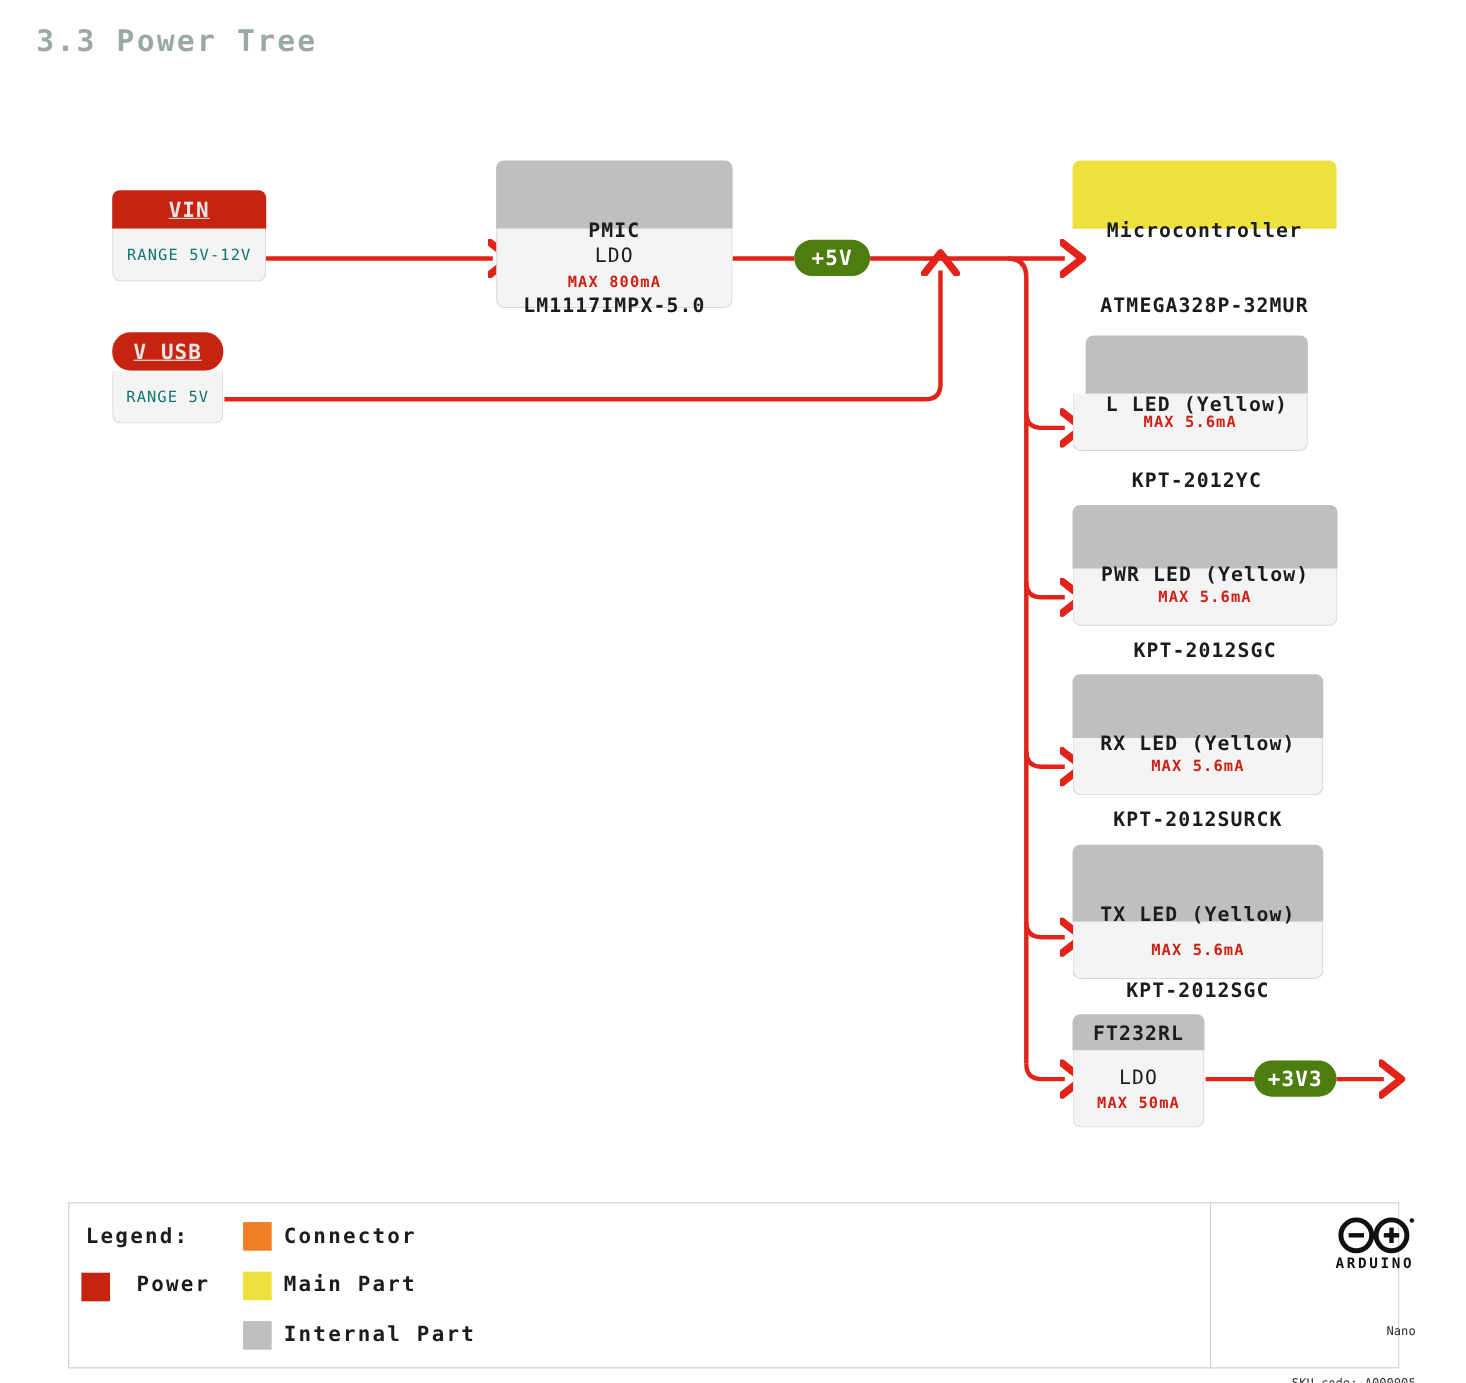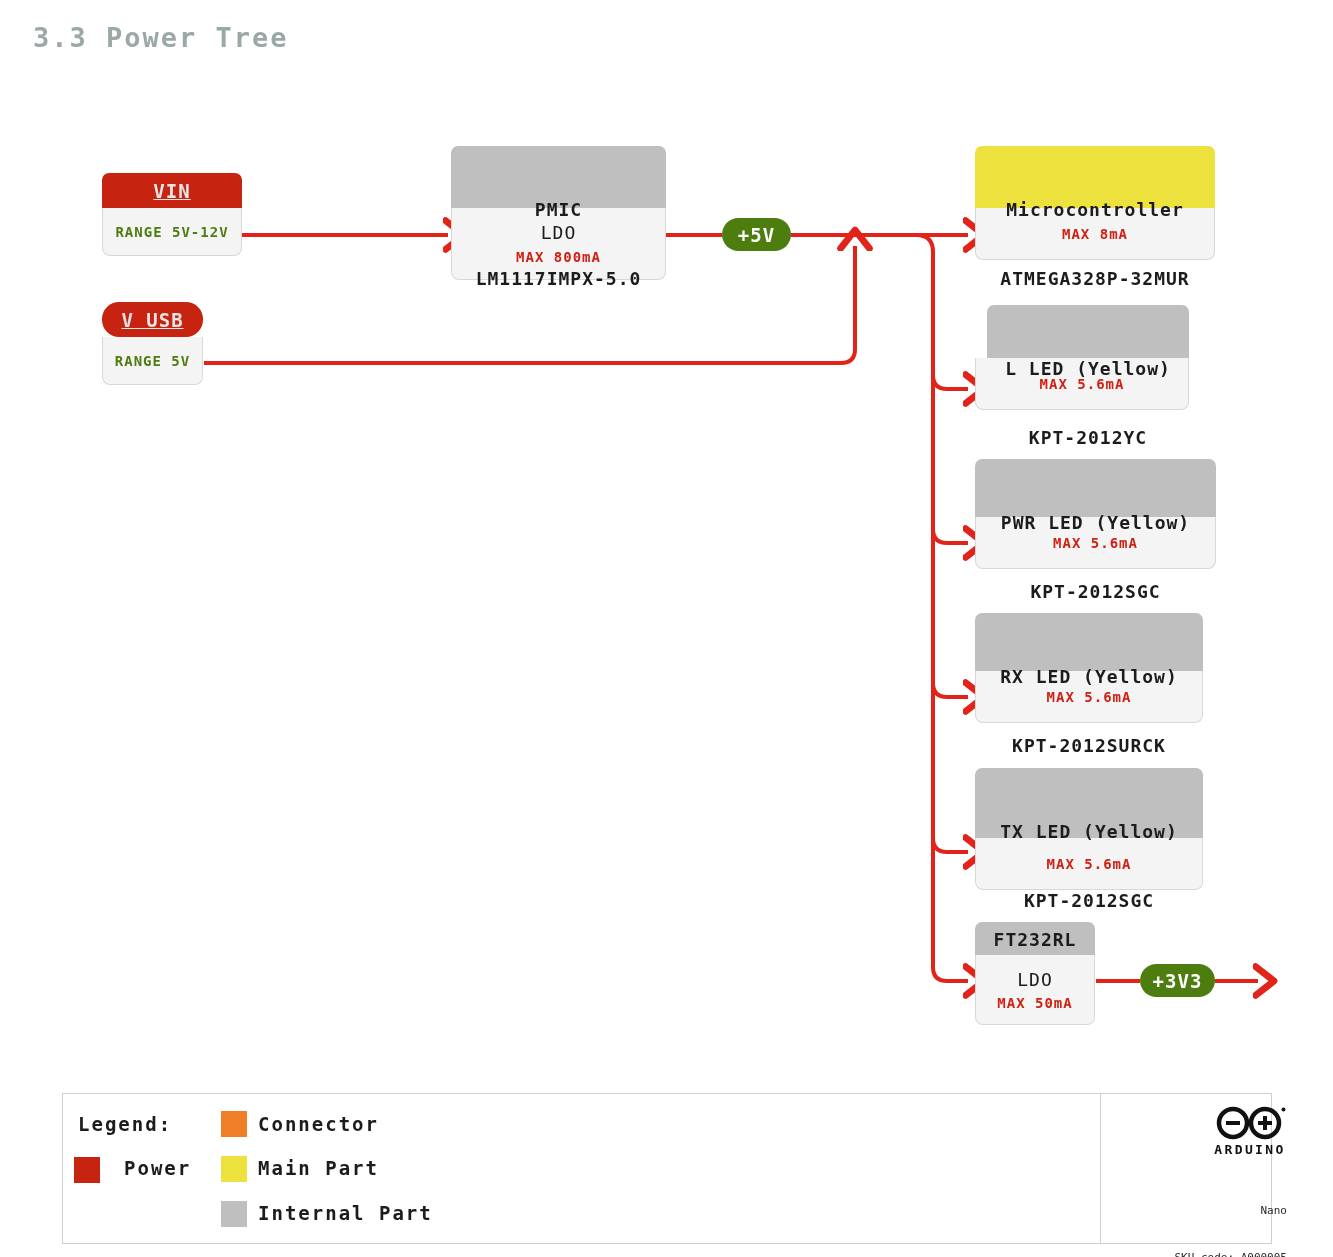--- a/index.html
+++ b/index.html
@@ -60,21 +60,21 @@
     align-items: center;
     justify-content: center;
     white-space: pre;
   }
   .head-red    { background: #c62411; color: #e5e5e5; text-decoration: underline; }
   .head-gray   { background: #bfbfbf; color: #1c1c1c; }
   .head-yellow { background: #ede13e; color: #1c1c1c; }
 
   .body-main   { font-size: 18px; color: #1c1c1c; letter-spacing: 1px; }
   .body-max    { font-size: 14px; color: #cf2114; font-weight: bold; letter-spacing: 1px; }
-  .body-range  { font-size: 14px; color: #4d7c0f; font-weight: bold; letter-spacing: 1px; }
+  .body-range  { font-size: 14px; color: #0f766e; font-weight: normal; letter-spacing: 1px; }
 
   
   .pill {
     position: absolute;
     background: #4d7c0f;
     color: #ffffff;
     border-radius: 18px;
     font-size: 19px;
     font-weight: bold;
     letter-spacing: 1px;
@@ -226,23 +226,20 @@
       <div class="body-max">MAX 800mA</div>
     </div>
   </div>
 
   <div class="pill" style="left:722px;top:218px;width:69px;height:33px;">+5V</div>
 
   <div class="blk" style="left:975px;top:146px;width:240px;">
     <div class="blk-head head-yellow" style="font-size:18px;height:62px;">
       <div>Microcontroller</div>
       <div>ATMEGA328P-32MUR</div>
-    </div>
-    <div class="blk-body" style="height:52px;">
-      <div class="body-max">MAX 8mA</div>
     </div>
   </div>
 
   <div class="blk" style="left:975px;top:305px;width:214px;">
     <div class="blk-head head-gray" style="font-size:18px;height:53px;margin-left:12px;">
       <div>L LED (Yellow)</div>
       <div>KPT-2012YC</div>
     </div>
     <div class="blk-body" style="height:52px;">
       <div class="body-max">MAX 5.6mA</div>

